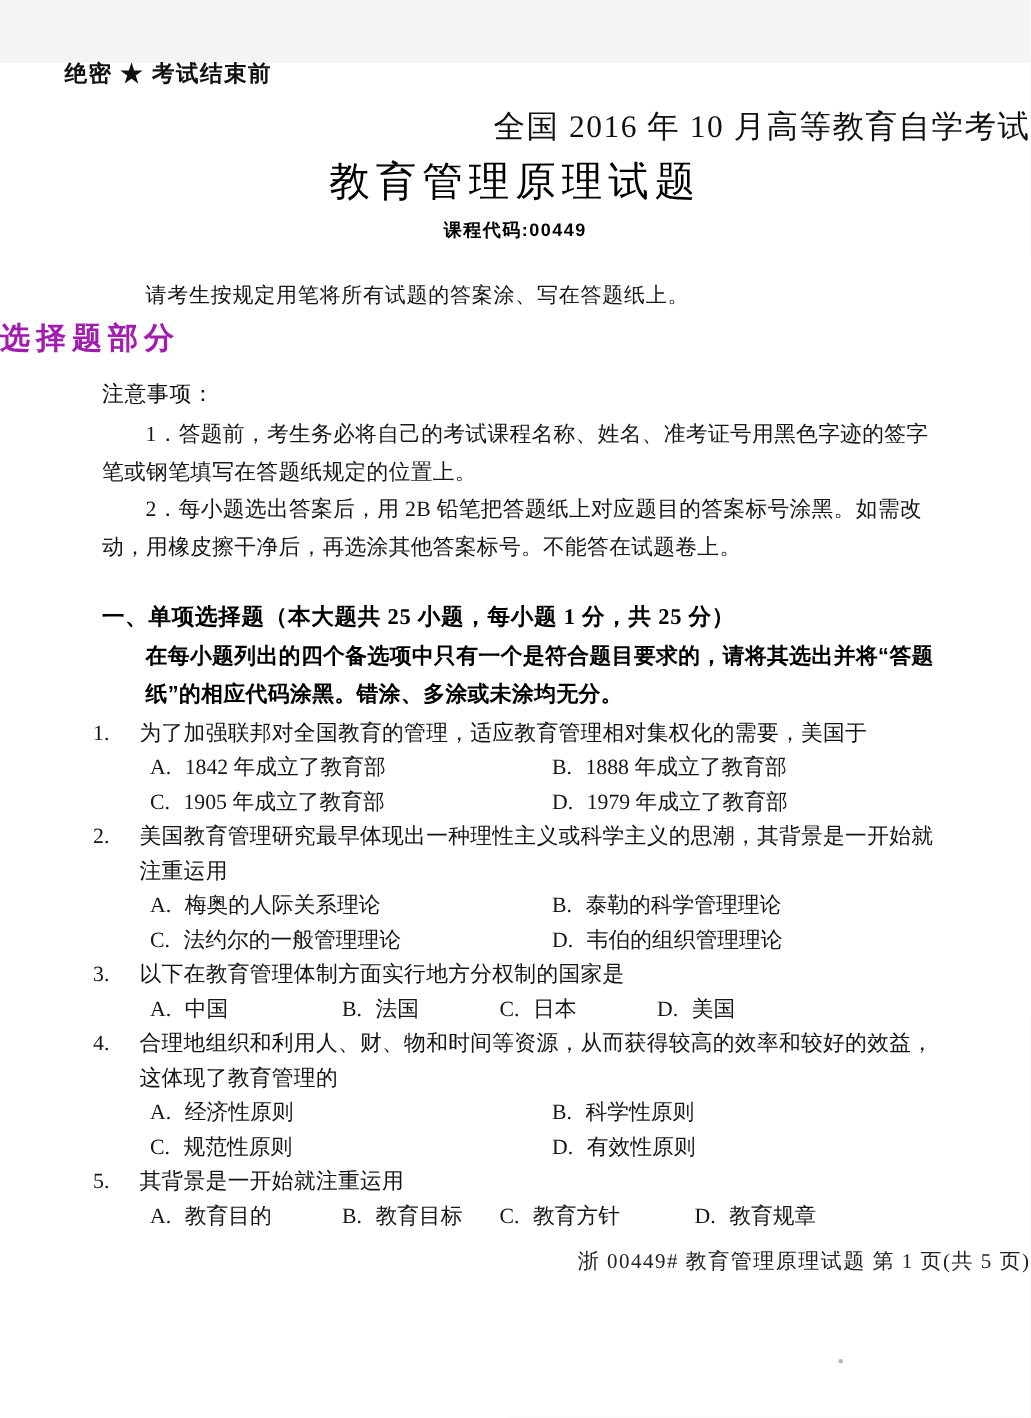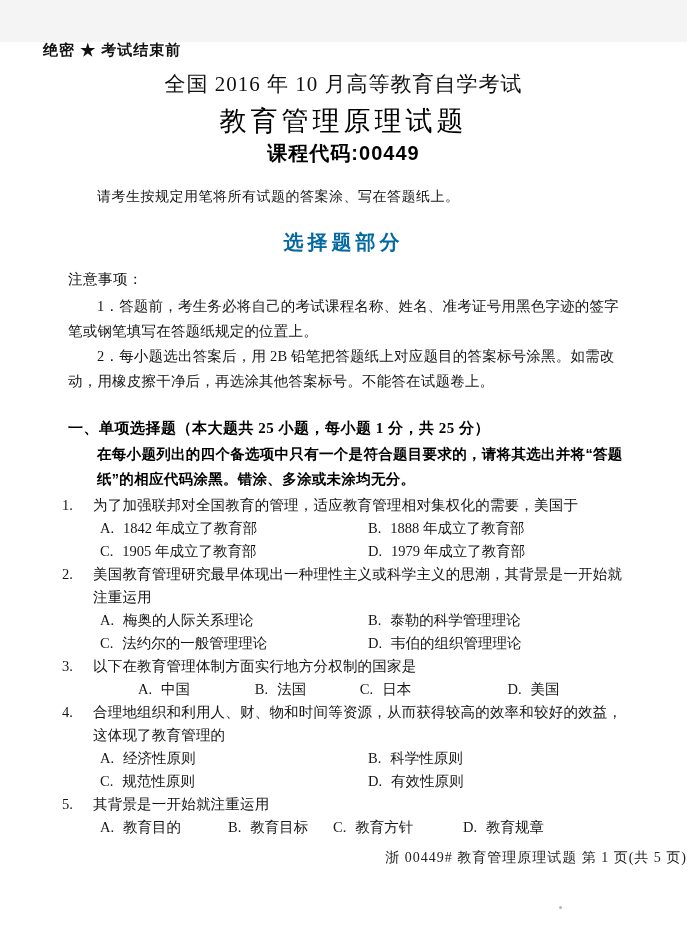--- a/index.html
+++ b/index.html
@@ -17,46 +17,46 @@
     box-sizing:border-box;
   }
 
   .classification{
     margin:42px 0 0 43px;
     font-family:Liberation Sans, sans-serif;
     font-weight:bold;font-size:15px;line-height:16px;color:#111;
     letter-spacing:1px;
   }
   .exam-session{
-    margin-top:13px;text-align:center;
+    margin-top:13px;text-align:right;
     font-size:21px;line-height:26px;color:#111;
     letter-spacing:1px;
   }
   .paper-title{
     margin-top:7px;text-align:center;
     font-family:"Liberation Sans","DejaVu Sans",sans-serif;
     font-weight:normal;font-size:27px;line-height:34px;color:#000;
     letter-spacing:4px;
   }
   .course-code{
     margin-top:5px;text-align:center;
     font-family:"Liberation Sans","DejaVu Sans",sans-serif;
-    font-weight:bold;font-size:20px;line-height:21px;color:#000;
+    font-weight:bold;font-size:12px;line-height:21px;color:#000;
     letter-spacing:1px;
   }
   .instruction{
     margin:23px 65px 0 97px;
     font-family:Liberation Sans, sans-serif;
     font-size:14px;line-height:19px;color:#161616;
     letter-spacing:0.5px;
   }
   .section-title{
-    margin-top:23px;text-align:center;
-    font-family:"Liberation Sans","DejaVu Sans",sans-serif;
-    font-weight:bold;font-size:20px;line-height:26px;color:#0369a1;
+    margin-top:7px;text-align:left;
+    font-family:"Liberation Sans","DejaVu Sans",sans-serif;
+    font-weight:bold;font-size:20px;line-height:26px;color:#a21caf;
     letter-spacing:4px;
   }
   .notes-heading{
     margin:14px 0 0 68px;
     font-family:Liberation Serif, serif;
     font-size:14.5px;line-height:20px;color:#111;
     letter-spacing:0.5px;
   }
   .note{
     margin:5px 64px 0 68px;
@@ -95,21 +95,21 @@
     font-family:"Liberation Serif","DejaVu Serif",serif;
     letter-spacing:0.2px;
   }
   .options{
     display:grid;
     padding-left:7px;
     line-height:23px;
     font-family:"Liberation Serif","DejaVu Serif",serif;
   }
   .options.cols2{grid-template-columns:268px 1fr;}
-  .options.cols4a{grid-template-columns:128px 105px 105px 1fr;text-align:center;}
+  .options.cols4a{grid-template-columns:128px 105px 105px 1fr;}
   .options.cols4b{grid-template-columns:128px 105px 130px 1fr;}
   .opt{white-space:nowrap;overflow:hidden;}
   .opt-letter{margin-right:9px;}
   .footer{
     margin-top:9px;text-align:right;
     font-size:14px;line-height:19px;color:#222;
     letter-spacing:1px;
   }
   .scan-dot{
     position:absolute;right:125px;top:864px;

